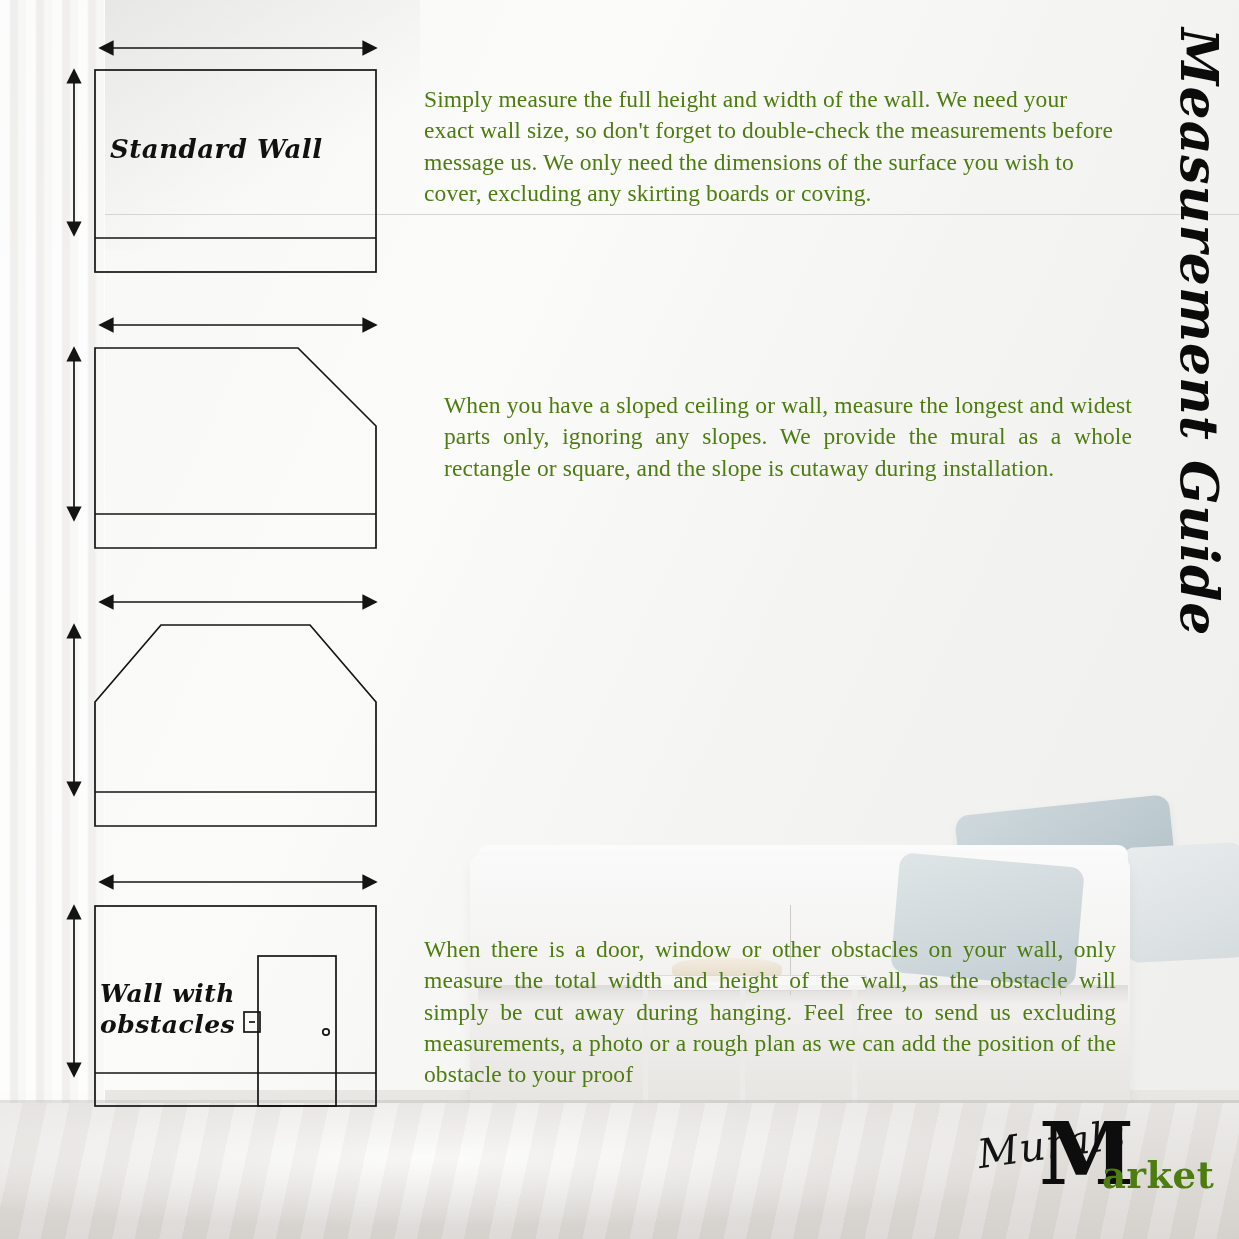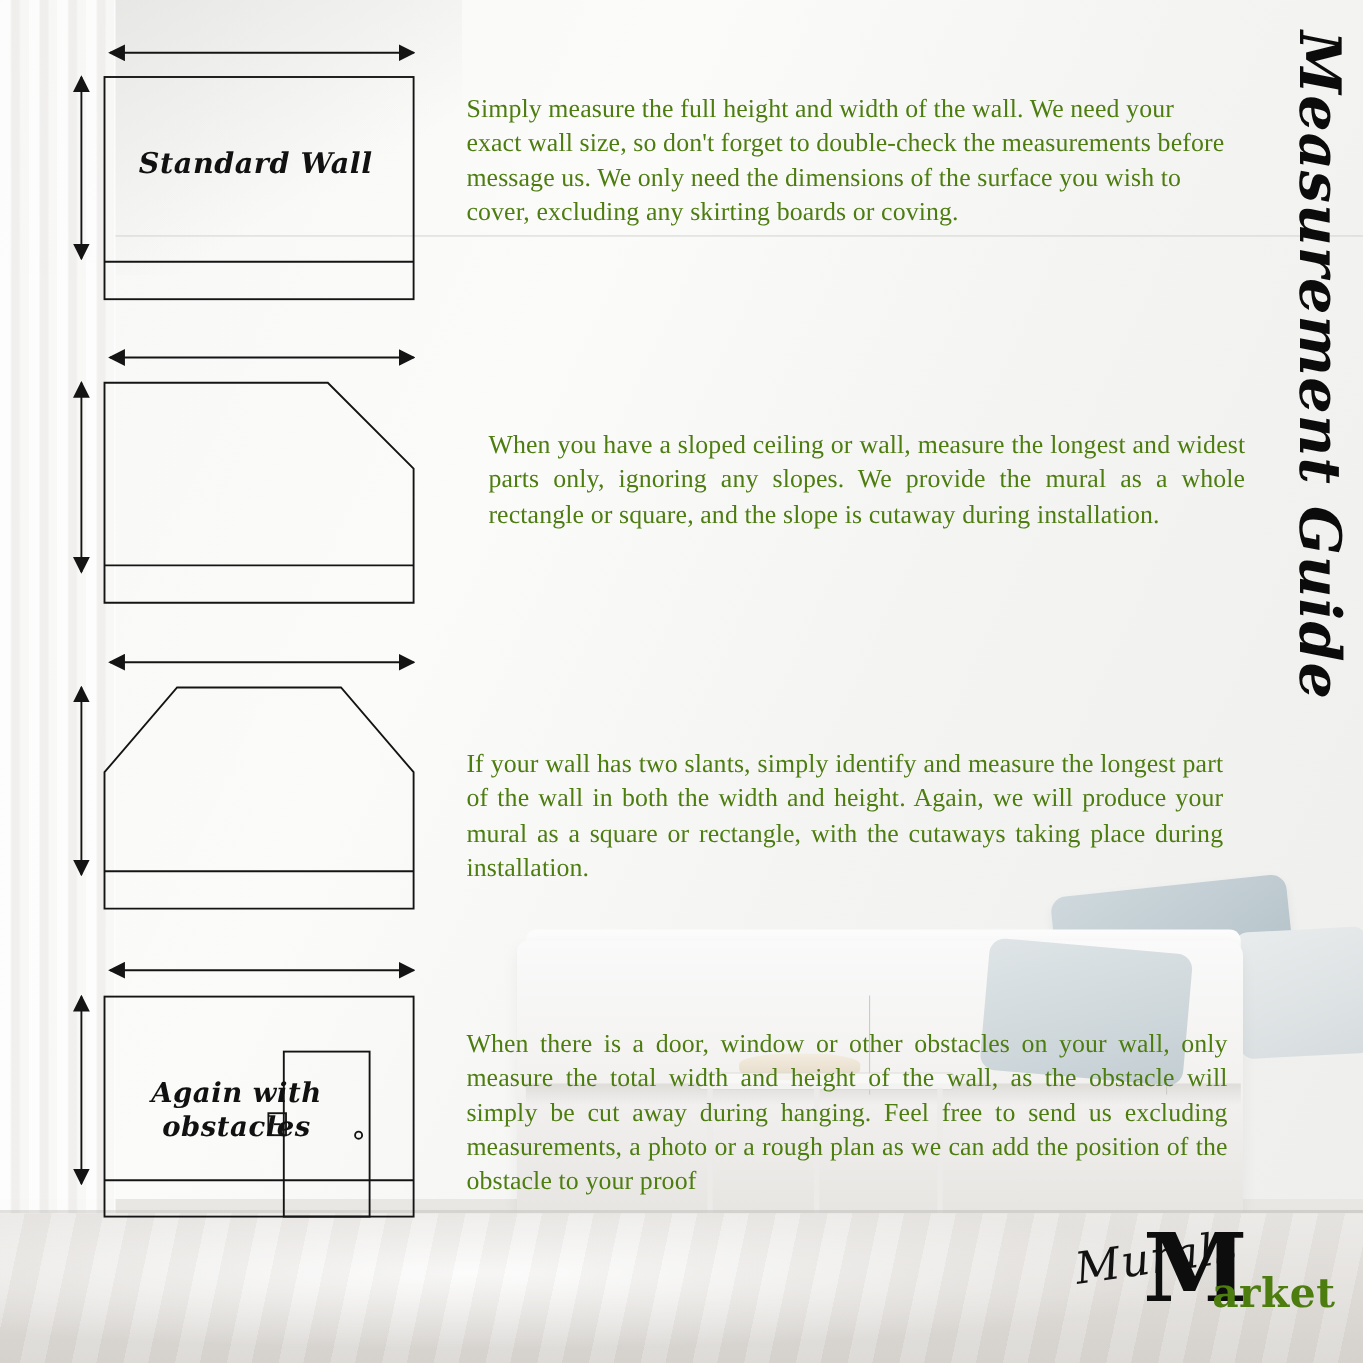--- a/index.html
+++ b/index.html
@@ -158,21 +158,20 @@
   
   .wall-label {
     position: absolute;
     font-family: "DejaVu Serif", "Liberation Serif", serif;
     font-style: italic;
     font-weight: bold;
     color: #111;
     font-size: 26px;
     letter-spacing: .5px;
     line-height: 1.25;
-    text-align: center;
     white-space: pre-line;
   }
   #label-standard { left: 110px; top: 133px; width: 245px; }
   #label-sloped   { left: 112px; top: 425px; width: 230px; }
   #label-pitched  { left: 112px; top: 722px; width: 230px; }
   #label-obstacle { left: 100px; top: 978px; width: 230px; font-size: 25px; }
 
   
   .para {
     position: absolute;
@@ -312,27 +311,26 @@
         <rect x="200" y="926" width="78" height="150"></rect>
         <circle cx="268" cy="1002" r="3.2"></circle>
 
         <rect x="186" y="982" width="16" height="20"></rect>
         <line x1="191" y1="992" x2="197" y2="992"></line>
       </g>
     </g>
   </svg>
 
   <div class="wall-label" id="label-standard">Standard Wall</div>
-  <div class="wall-label" id="label-obstacle">Again with
+  <div class="wall-label" id="label-obstacle">Wall with
 obstacles</div>
 
   <div class="para" id="para-standard">Simply measure the full height and width of the wall. We need your exact wall size, so don't forget to double-check the measurements before
 message us. We only need the dimensions of the surface you wish to cover, excluding any skirting boards or coving.</div>
   <div class="para" id="para-sloped">When you have a sloped ceiling or wall, measure the longest and widest parts only, ignoring any slopes. We provide the mural as a whole rectangle or square, and the slope is cutaway during installation.</div>
-  <div class="para" id="para-pitched">If your wall has two slants, simply identify and measure the longest part of the wall in both the width and height. Again, we will produce your mural as a square or rectangle, with the cutaways taking place during installation.</div>
   <div class="para" id="para-obstacle">When there is a door, window or other obstacles on your wall, only measure the total width and height of the wall, as the obstacle will simply be cut away during hanging. Feel free to send us excluding measurements, a photo or a rough plan as we can add the position of the obstacle to your proof</div>
 
   <div class="vtitle">Measurement Guide</div>
 
   <div class="logo">
     <div class="logo-murals">Murals</div>
     <div class="logo-m">M</div>
     <div class="logo-market">arket</div>
   </div>
 

